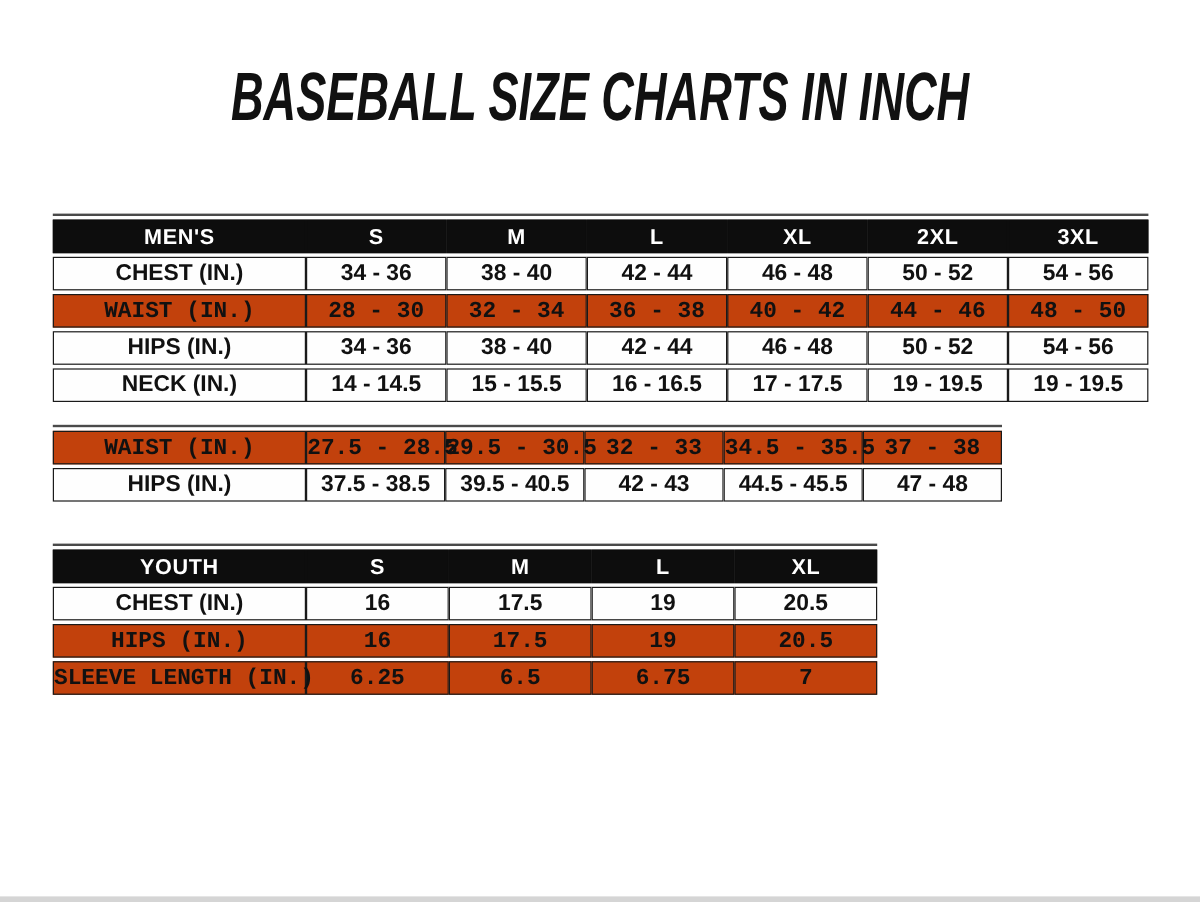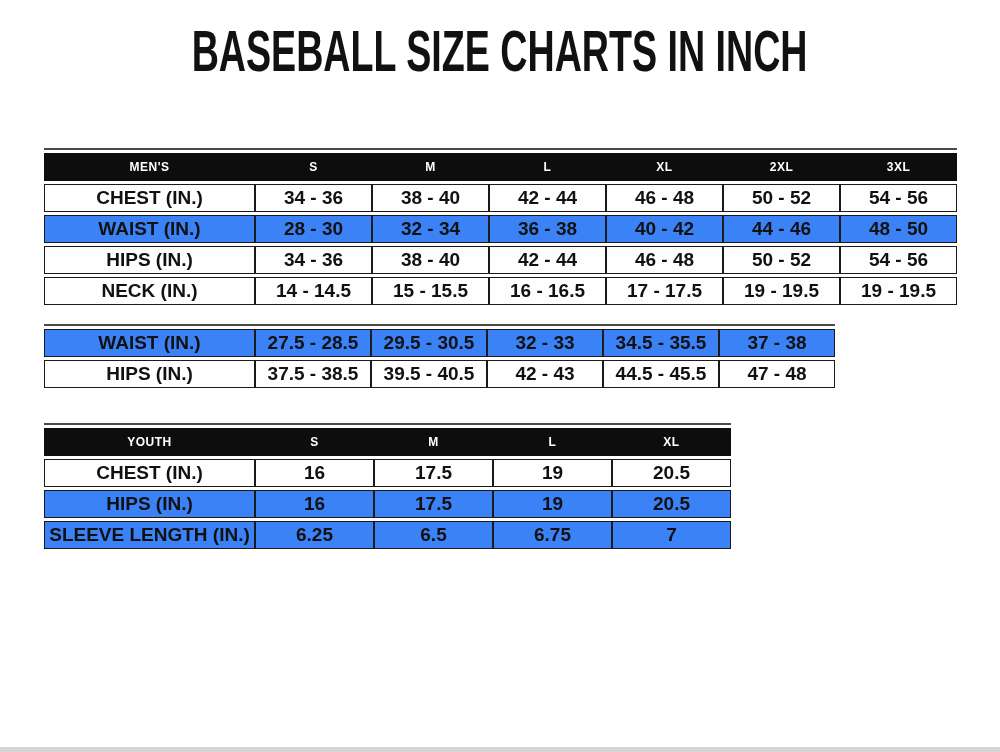--- a/index.html
+++ b/index.html
@@ -5,25 +5,26 @@
   * { box-sizing: border-box; }
   html, body {
     margin: 0; padding: 0;
     width: 1000px; height: 752px;
     background: #ffffff;
     font-family: "Liberation Sans", "DejaVu Sans", sans-serif;
     overflow: hidden;
     position: relative;
   }
   .title {
-    margin-top: 20px;
+    margin-top: 50px;
     text-align: center;
     line-height: 62px;
     height: 62px;
     white-space: nowrap;
+    font-style: italic;
   }
   .title-inner {
     display: inline-block;
     transform: scaleX(0.66);
     transform-origin: 50% 50%;
     font-size: 57px;
     font-weight: 700;
     color: #111;
     letter-spacing: 0px;
   }
@@ -39,38 +40,38 @@
     border-collapse: separate;
     border-spacing: 0 3px;
     table-layout: fixed;
     width: 100%;
   }
   table.size-table th {
     background: #0d0d0d;
     color: #ffffff;
     border: 1px solid #0d0d0d;
     height: 28px;
-    font-size: 12px;
+    font-size: 18px;
     font-weight: 700;
     text-align: center;
     padding: 0;
     letter-spacing: 0.5px;
   }
   table.size-table td {
     border: 1px solid #1a1a1a;
     background: #fefefe;
     height: 28px;
     font-size: 19px;
     font-weight: 700;
     color: #111;
     text-align: center;
     padding: 0;
     white-space: nowrap;
   }
-  table.size-table tr.alt td { background: #3b82f6; }
+  table.size-table tr.alt td { background: #c2410c; font-family: Liberation Mono, monospace; }
 
   .bottom-strip {
     position: absolute;
     left: 0; bottom: 0;
     width: 100%; height: 5px;
     background: #d5d5d5;
   }
 </style>
 </head>
 <body>

